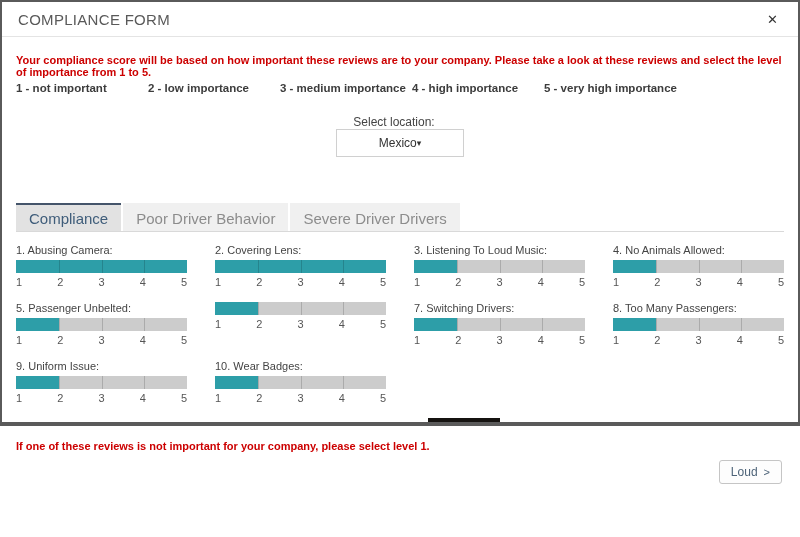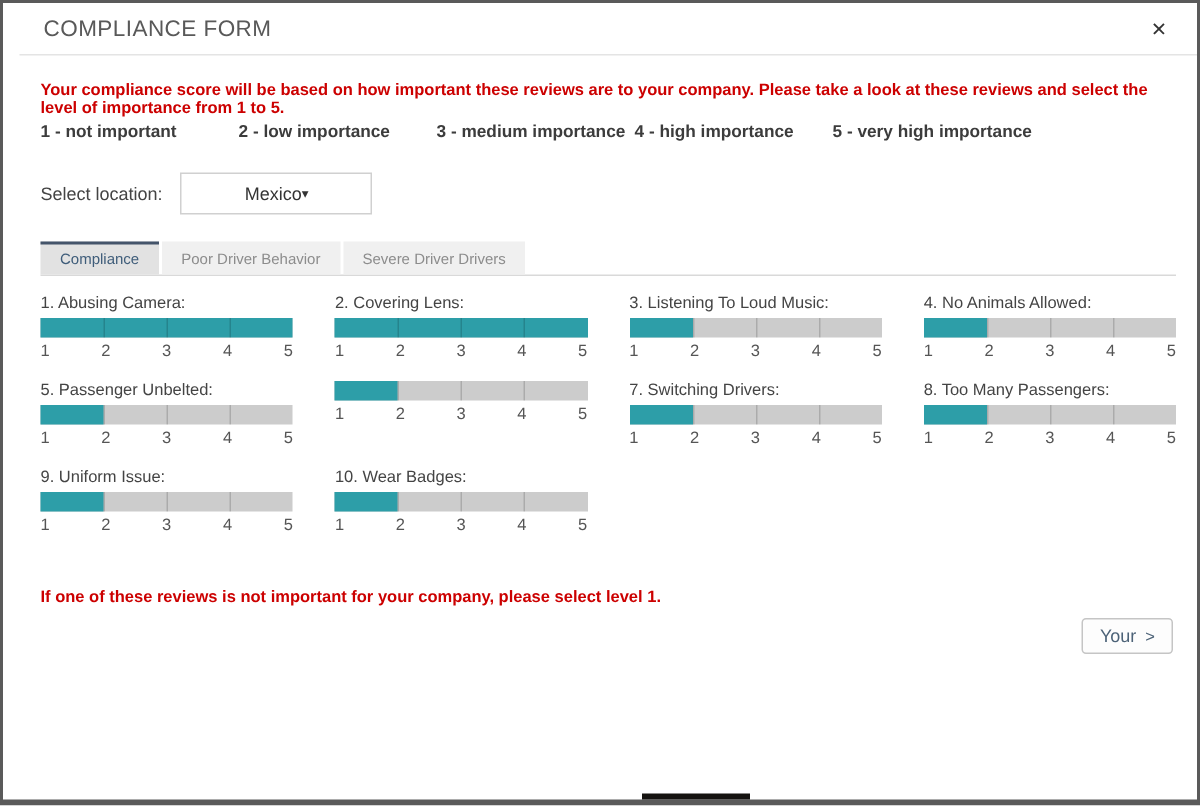--- a/index.html
+++ b/index.html
@@ -3,25 +3,24 @@
 <meta charset="utf-8">
 <style>
   * { margin: 0; padding: 0; box-sizing: border-box; }
   html, body { background: #fff; }
   body {
     font-family: "Liberation Sans", "DejaVu Sans", sans-serif;
     width: 800px; height: 537px;
   }
   .frame {
     position: relative;
-    width: 800px; height: 537px;
+    width: 800px; height: 426px;
     background: #fff;
     border: 2px solid #5a5a5a;
     border-bottom-width: 4px;
-    padding-left: 11px;
   }
   
   .titlebar {
     display: flex; align-items: center; justify-content: space-between;
     padding: 9px 16px 8px 16px;
     border-bottom: 1px solid #e4e4e4;
   }
   .title {
     font-size: 15px; color: #595959; letter-spacing: 0.3px; font-weight: 400;
   }
@@ -33,36 +32,36 @@
   .body { padding: 0 14px; }
   .alert { color: var(--red, #cc0000); font-size: 11px; font-weight: bold; }
   .alert-top { margin-top: 17px; }
   
   .legend { margin-top: 4px; display: flex; }
   .legend-item {
     width: 132px; font-size: 11.5px; font-weight: bold; color: #3c3c3c;
     white-space: nowrap;
   }
   
-  .location-row { margin-top: 21px; display: flex; align-items: center; }
+  .location-row { margin-top: 21px; display: flex; align-items: center; flex-direction: column; }
   .location-label { font-size: 12px; color: #444; margin-right: 12px; }
   .select-box {
     width: 128px; height: 28px; background: #fff;
     border: 1px solid #d0d0d0;
     display: flex; align-items: center; justify-content: center;
     padding: 0 10px; cursor: pointer;
   }
   .select-value { font-size: 12px; color: #333; }
   .select-caret { font-size: 9px; color: #333; }
   
   .tabs-bar { margin-top: 18px; border-bottom: 1px solid #d9d9d9; display: flex; }
   .tab {
-    font-size: 10px; padding: 5px 13px 4px 13px; margin-right: 2px;
+    font-size: 15px; padding: 5px 13px 4px 13px; margin-right: 2px;
     background: #f0f0f0; color: #8c8c8c; cursor: pointer;
-    border-top: 2px solid transparent; white-space: nowrap;
+    border-top: 2px solid transparent; white-space: nowrap; margin-top: 28px;
   }
   .tab.active {
     background: #e2e2e2; color: #3f5d7a;
     border-top: 2px solid var(--tabline, #44546a);
   }
   
   .sliders-grid {
     margin-top: 12px;
     display: grid; grid-template-columns: repeat(4, 1fr);
     column-gap: 28px; row-gap: 14px;
@@ -286,19 +285,19 @@
             <span>3</span>
             <span>4</span>
             <span>5</span>
           </div>
       </div>
     </div>
 
     <div class="alert alert-bottom">If one of these reviews is not important for your company, please select level 1.</div>
 
     <div class="footer">
-      <button class="next-btn"><span>Your</span><span class="chev">&gt;</span></button>
+      <button class="next-btn"><span>Loud</span><span class="chev">&gt;</span></button>
     </div>
 
   </div>
 
   <div class="bottom-artifact"></div>
 </div>
 
 </body></html>

